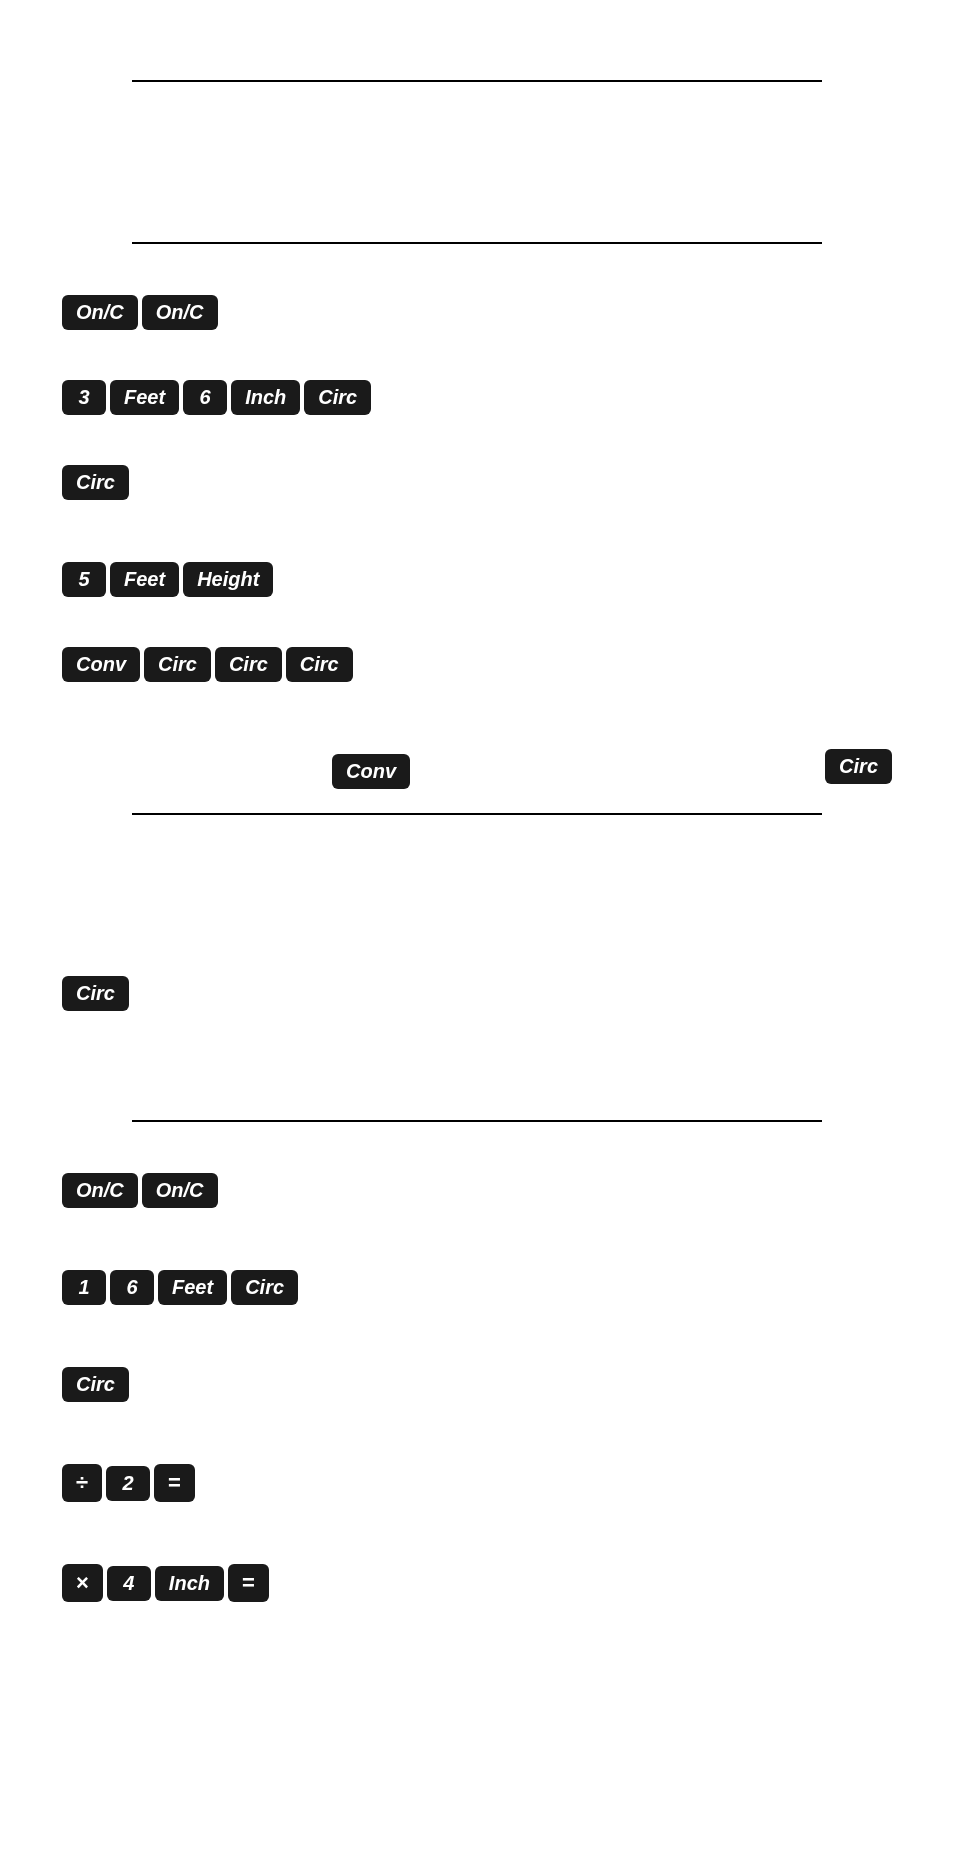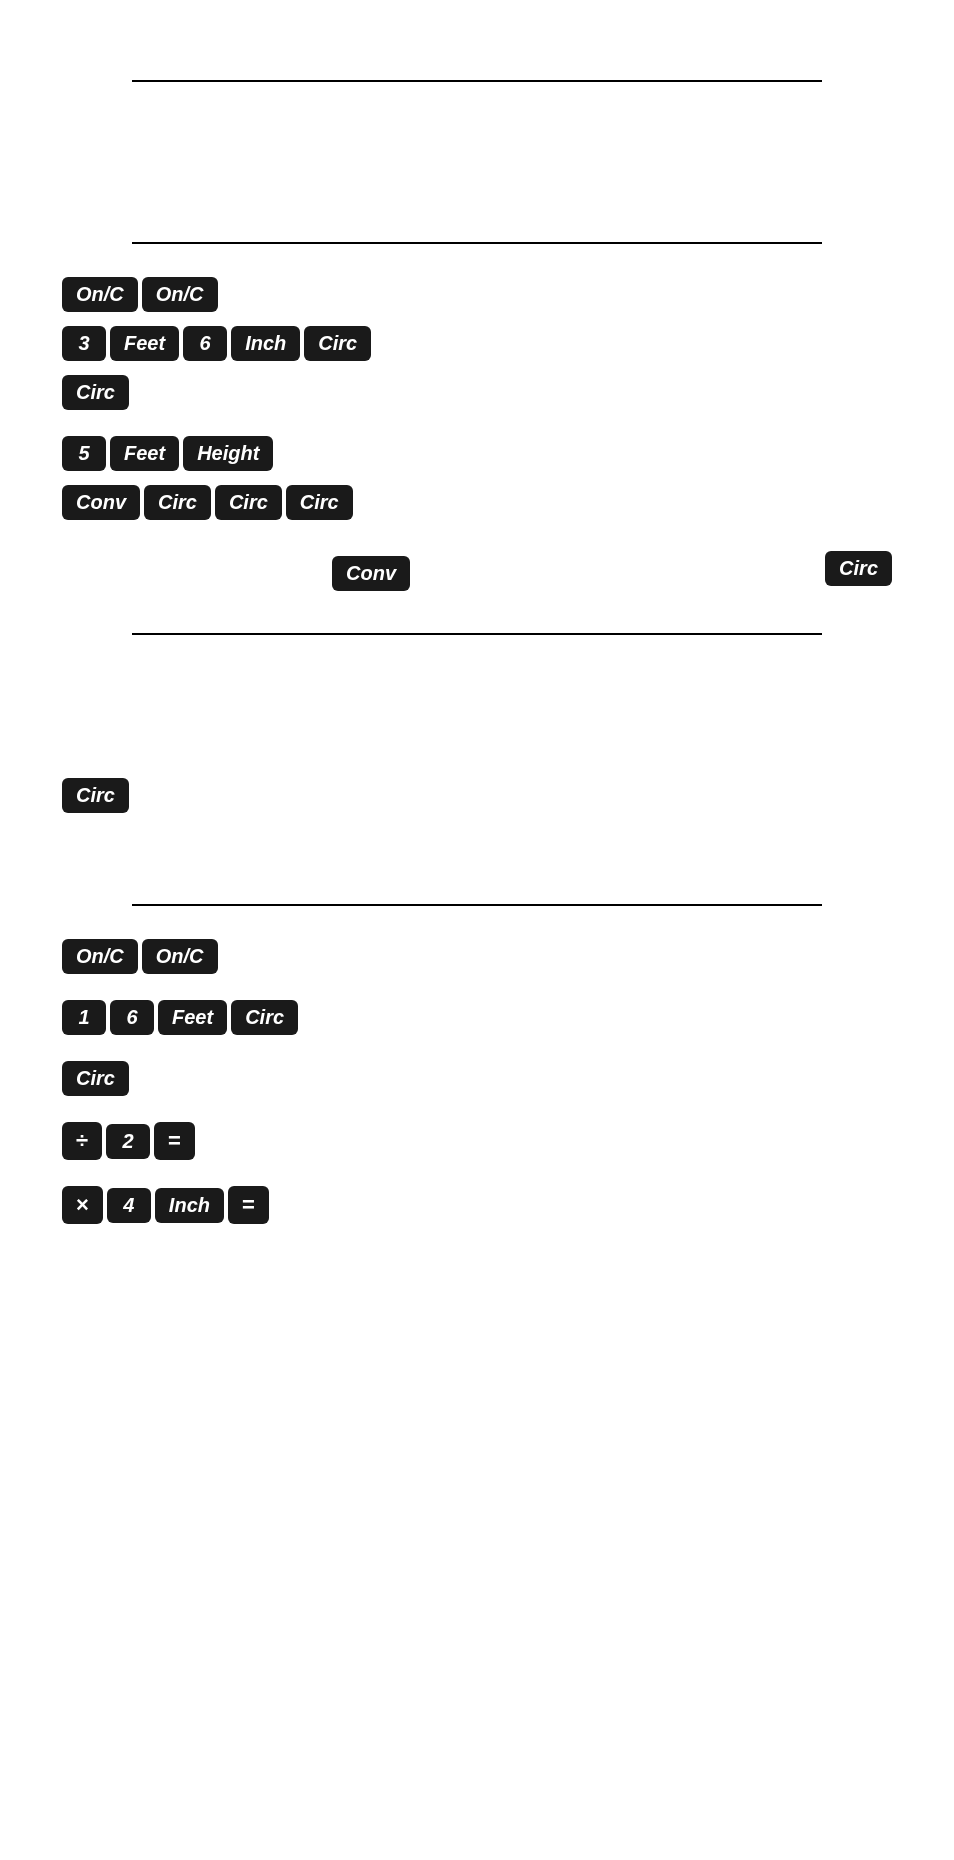--- a/index.html
+++ b/index.html
@@ -37,21 +37,21 @@
     .btn {
       display: inline-flex;
       align-items: center;
       justify-content: center;
       background: #1a1a1a;
       color: #ffffff;
       font-weight: bold;
       font-size: 20px;
       padding: 6px 14px;
       border-radius: 6px;
-      margin: 3px 2px;
+      margin: 21px 2px;
       font-style: italic;
       min-width: 40px;
       cursor: pointer;
       font-family: Arial, sans-serif;
     }
 
     .btn-num {
       font-style: italic;
       min-width: 44px;
     }

